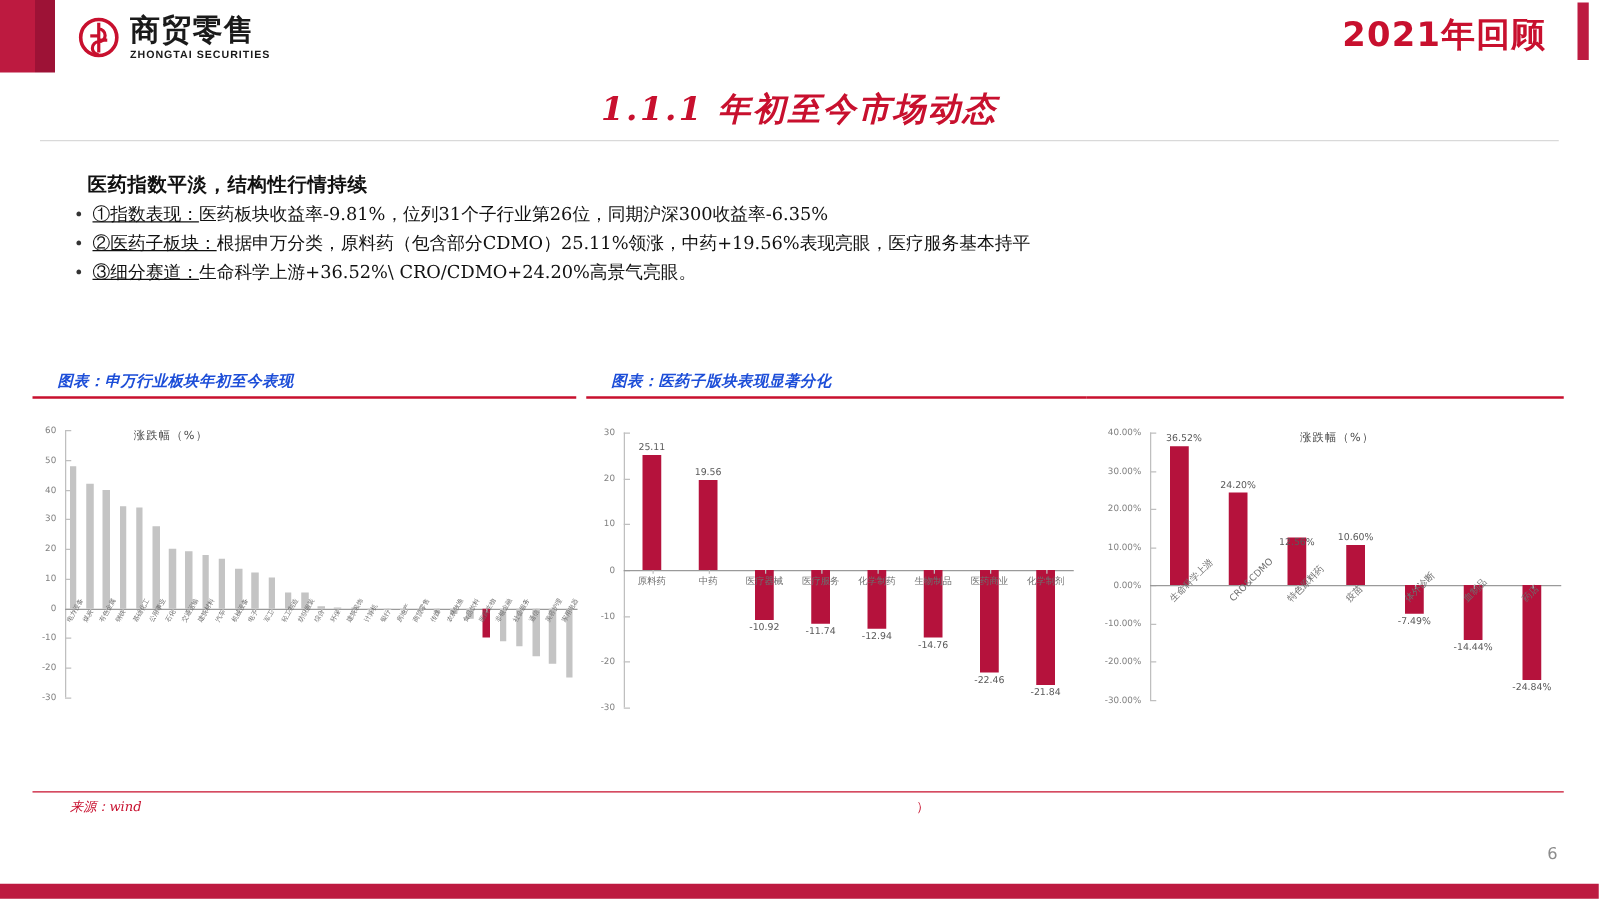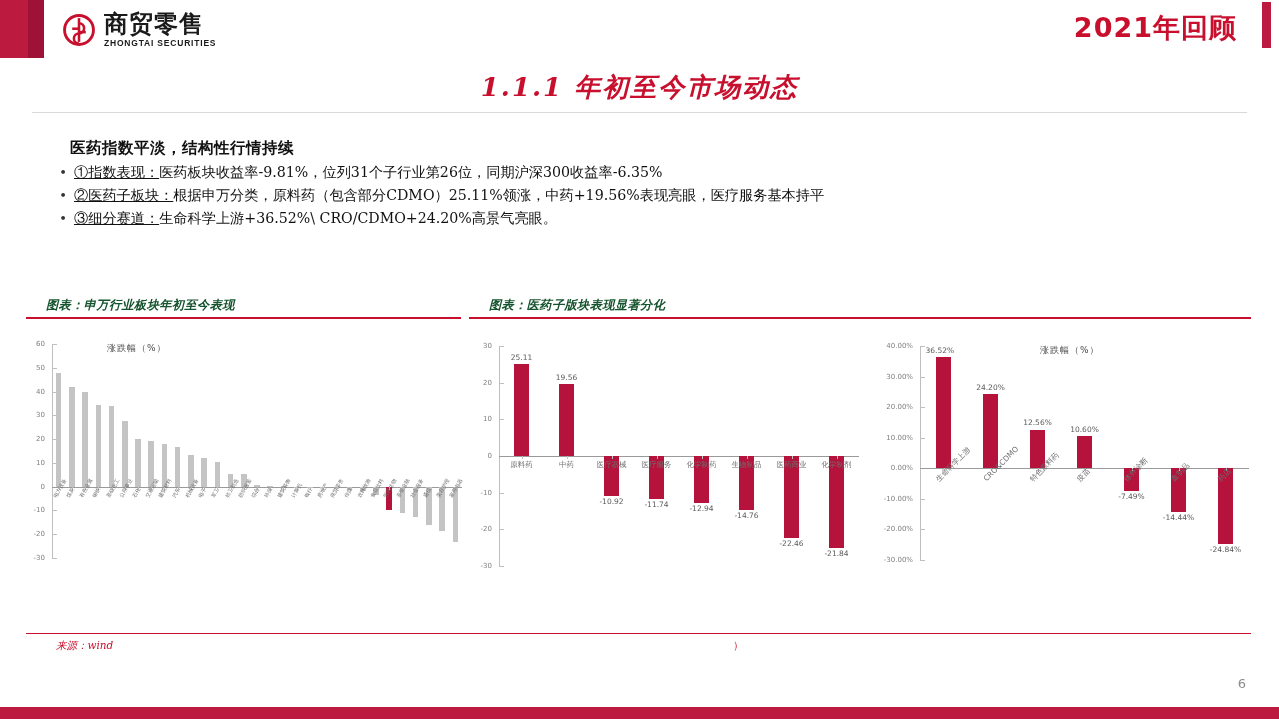--- a/index.html
+++ b/index.html
@@ -36,21 +36,21 @@
   .body-head{position:absolute;left:70px;top:138px;font-size:15.5px;font-weight:bold;color:#111;
       letter-spacing:.5px;font-family:"DejaVu Serif","Liberation Serif",serif;}
   .bullets{position:absolute;left:52px;top:162px;width:1180px;}
   .bullet{display:flex;align-items:flex-start;margin-bottom:2px;font-size:14.2px;color:#111;
       font-family:"DejaVu Serif","Liberation Serif",serif;line-height:21px;}
   .bullet .dot{width:22px;flex:0 0 22px;text-align:center;color:#333;font-size:13px;line-height:21px;}
   .bullet .txt{flex:1;}
   .u{text-decoration:underline;}
 
   
-  .ch-title{position:absolute;font-size:12.2px;font-weight:bold;color:#14532d;font-style:italic;
+  .ch-title{position:absolute;font-size:12.2px;font-weight:bold;color:#1d4ed8;font-style:italic;
             letter-spacing:.4px;font-family:"DejaVu Serif","Liberation Serif",serif;white-space:nowrap;}
   .ch-rule{position:absolute;height:1.5px;background:#c8102e;}
 
   
   .chart{position:absolute;}
   .axis-lbl{position:absolute;font-size:7px;color:#808080;font-family:"DejaVu Sans",sans-serif;
             white-space:nowrap;}
   .tickline{position:absolute;background:#bfbfbf;}
   .zeroline{position:absolute;background:#9a9a9a;height:1px;}
   .yaxisline{position:absolute;background:#bfbfbf;width:1px;}
@@ -312,29 +312,29 @@
       <div class="axis-lbl" style="left:0px;top:128.28571428571428px;width:41px;text-align:right;">0.00%</div>
       <div class="tickline" style="left:48px;top:162.85714285714286px;width:5px;height:1px;"></div>
       <div class="axis-lbl" style="left:0px;top:158.85714285714286px;width:41px;text-align:right;">-10.00%</div>
       <div class="tickline" style="left:48px;top:193.42857142857142px;width:5px;height:1px;"></div>
       <div class="axis-lbl" style="left:0px;top:189.42857142857142px;width:41px;text-align:right;">-20.00%</div>
       <div class="tickline" style="left:48px;top:224px;width:5px;height:1px;"></div>
       <div class="axis-lbl" style="left:0px;top:220px;width:41px;text-align:right;">-30.00%</div>
       <div class="zeroline" style="left:48px;top:132.28571428571428px;width:329px;"></div>
       <div class="bar red" style="left:63.51px;top:20.638857142857134px;width:15.98px;height:111.64685714285714px;"></div>
       <div class="tickline" style="left:71.5px;top:132.28571428571428px;width:1px;height:3px;"></div>
-      <div class="dlabel" style="left:53.5px;top:9.638857142857134px;width:36px;text-align:left;">36.52%</div>
+      <div class="dlabel" style="left:53.5px;top:9.638857142857134px;width:36px;text-align:right;">36.52%</div>
       <div class="catlbl rot" style="left:68.5px;top:138.28571428571428px;">生命科学上游</div>
       <div class="bar red" style="left:110.51px;top:58.30285714285715px;width:15.98px;height:73.98285714285713px;"></div>
       <div class="tickline" style="left:118.5px;top:132.28571428571428px;width:1px;height:3px;"></div>
       <div class="dlabel" style="left:100.5px;top:47.30285714285715px;width:36px;text-align:center;">24.20%</div>
       <div class="catlbl rot" style="left:115.5px;top:138.28571428571428px;">CRO&amp;CDMO</div>
       <div class="bar red" style="left:157.51px;top:93.88799999999999px;width:15.98px;height:38.39771428571429px;"></div>
       <div class="tickline" style="left:165.5px;top:132.28571428571428px;width:1px;height:3px;"></div>
-      <div class="dlabel" style="left:147.5px;top:82px;width:36px;text-align:center;">12.56%</div>
+      <div class="dlabel" style="left:147.5px;top:93px;width:36px;text-align:center;">12.56%</div>
       <div class="catlbl rot" style="left:162.5px;top:138.28571428571428px;">特色原料药</div>
       <div class="bar red" style="left:204.51px;top:99.88px;width:15.98px;height:32.40571428571428px;"></div>
       <div class="tickline" style="left:212.5px;top:132.28571428571428px;width:1px;height:3px;"></div>
       <div class="dlabel" style="left:194.5px;top:88.88px;width:36px;text-align:center;">10.60%</div>
       <div class="catlbl rot" style="left:209.5px;top:138.28571428571428px;">疫苗</div>
       <div class="bar red" style="left:251.51px;top:132.28571428571428px;width:15.98px;height:22.898000000000025px;"></div>
       <div class="tickline" style="left:259.5px;top:132.28571428571428px;width:1px;height:3px;"></div>
       <div class="dlabel" style="left:241.5px;top:156.1837142857143px;width:36px;text-align:center;">-7.49%</div>
       <div class="catlbl rot" style="left:256.5px;top:138.28571428571428px;">体外诊断</div>
       <div class="bar red" style="left:298.51px;top:132.28571428571428px;width:15.98px;height:44.14514285714287px;"></div>

